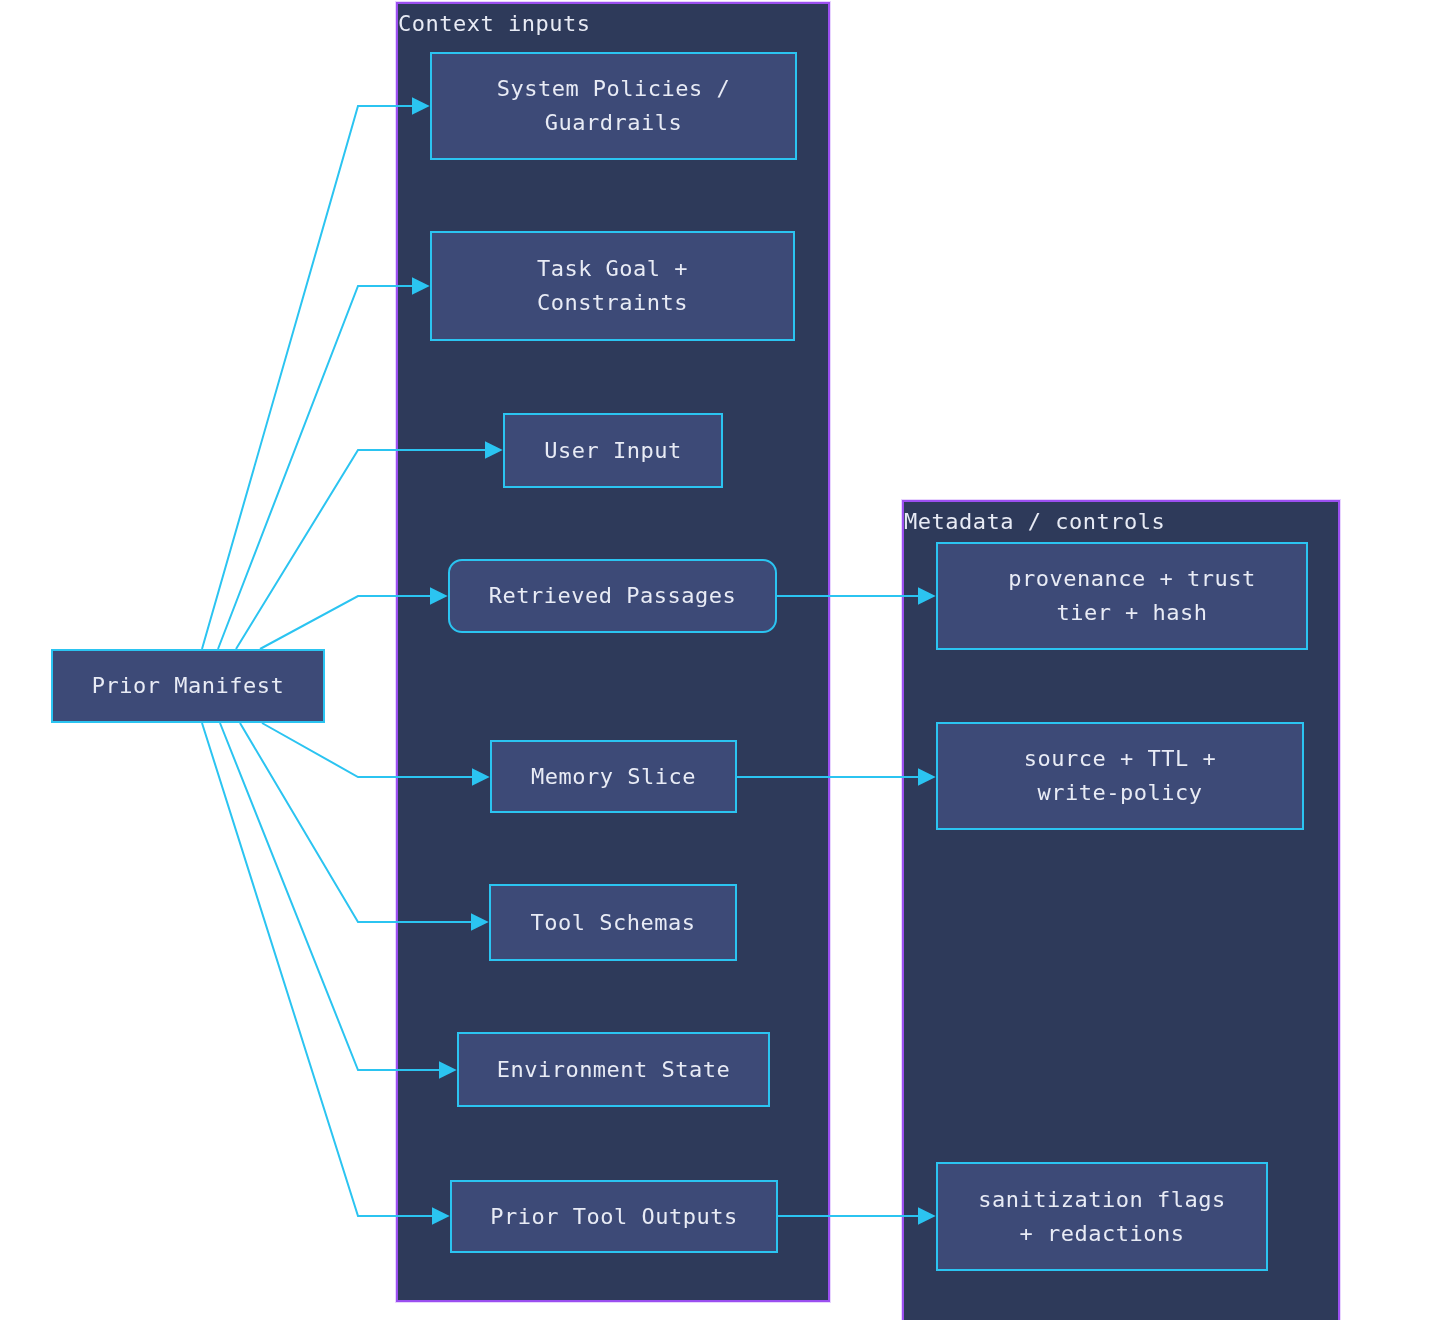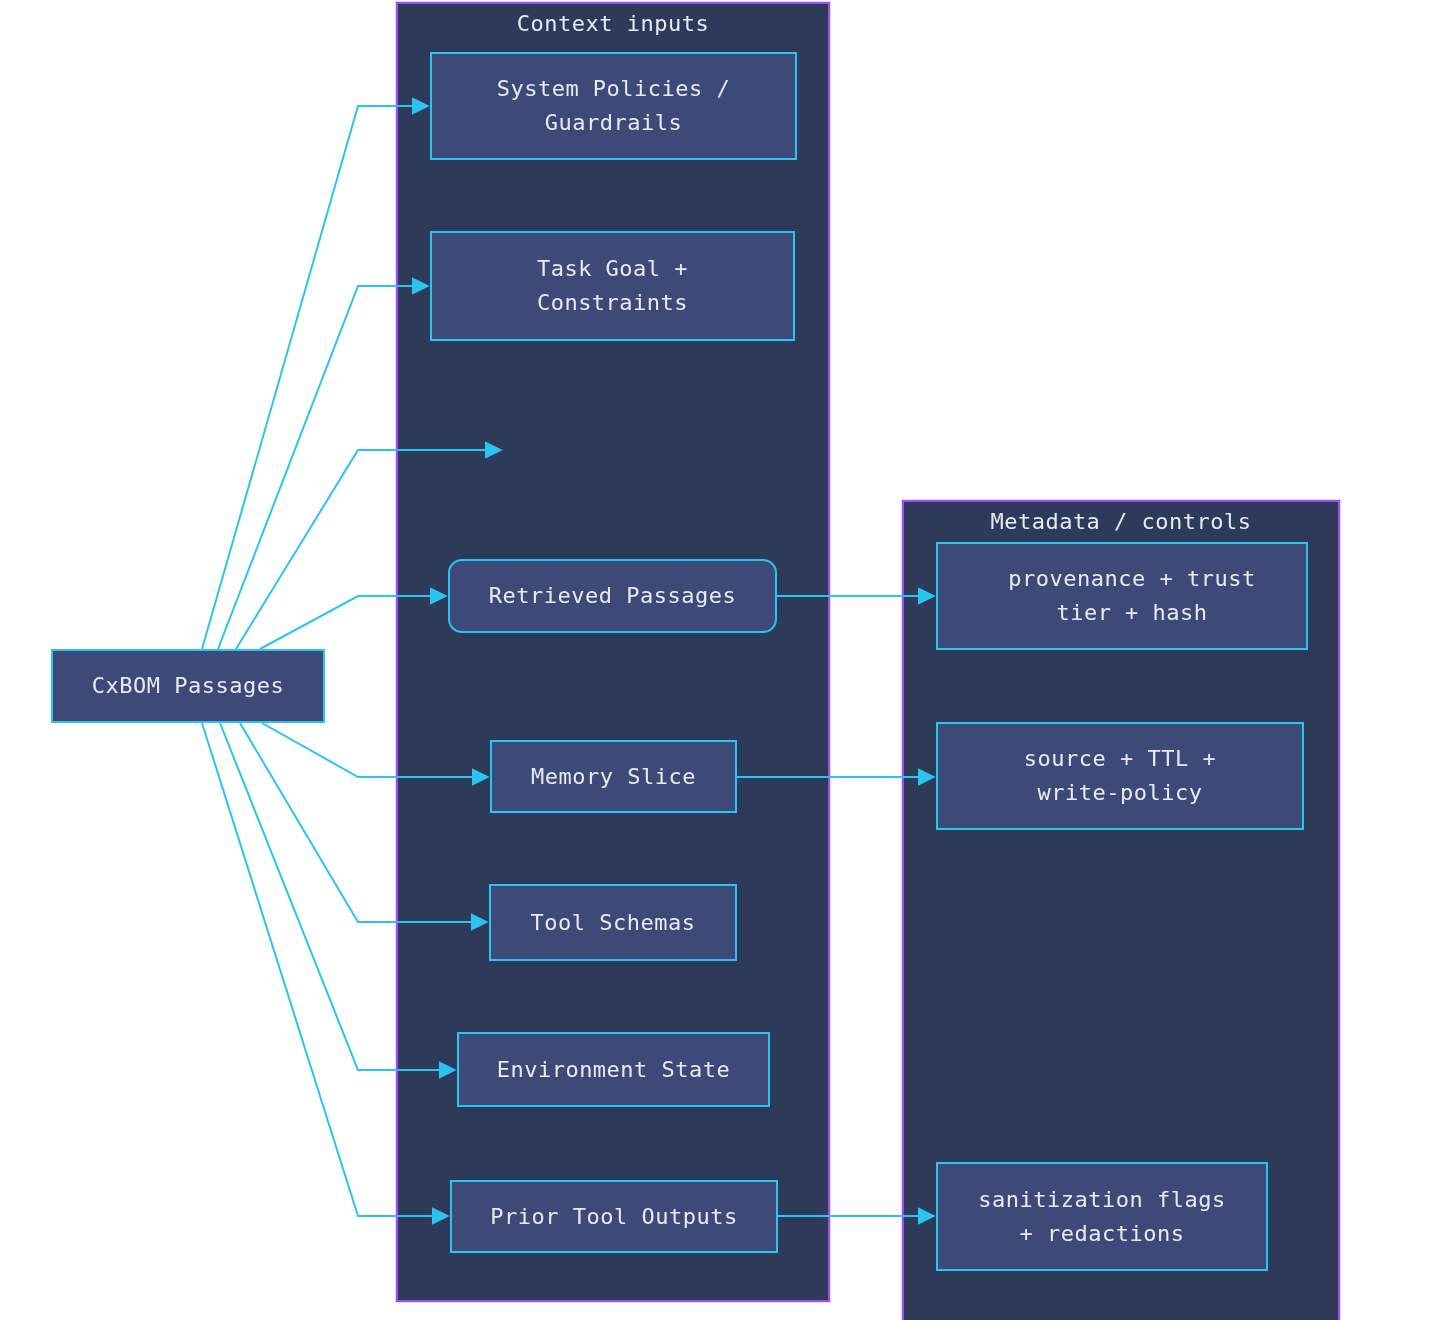--- a/index.html
+++ b/index.html
@@ -20,21 +20,21 @@
     color:var(--node-text);
   }
   .panel{
     position:absolute;
     background:var(--panel-fill);
     border:2px solid var(--purple);
     box-shadow:0 0 0 1px rgba(205,160,255,.45);
     box-sizing:border-box;
   }
   .panel-title{
-    text-align:center;
+    text-align:left;
     font-size:22px;
     letter-spacing:.5px;
     padding-top:7px;
     color:var(--node-text);
   }
   .node{
     position:absolute;
     background:var(--node-fill);
     border:2px solid var(--cyan);
     box-sizing:border-box;
@@ -77,28 +77,29 @@
     <polyline class="edge" points="260,649 358,596 445,596" marker-end="url(#arrowhead)"></polyline>
     <polyline class="edge" points="262,723 358,777 487,777" marker-end="url(#arrowhead)"></polyline>
     <polyline class="edge" points="240,723 358,922 486,922" marker-end="url(#arrowhead)"></polyline>
     <polyline class="edge" points="220,723 358,1070 454,1070" marker-end="url(#arrowhead)"></polyline>
     <polyline class="edge" points="202,723 358,1216 447,1216" marker-end="url(#arrowhead)"></polyline>
     <polyline class="edge" points="777,596 933,596" marker-end="url(#arrowhead)"></polyline>
     <polyline class="edge" points="737,777 933,777" marker-end="url(#arrowhead)"></polyline>
     <polyline class="edge" points="778,1216 933,1216" marker-end="url(#arrowhead)"></polyline>
   </svg>
 
-  <div class="node" style="left:51px;top:649px;width:274px;height:74px;">CxBOM Passages</div>
+  <div class="node" style="left:51px;top:649px;width:274px;height:74px;">Prior Manifest</div>
 
   <div class="node" style="left:430px;top:52px;width:367px;height:108px;">System Policies /
 Guardrails</div>
 
   <div class="node" style="left:430px;top:231px;width:365px;height:110px;">Task Goal +
 Constraints</div>
 
+  <div class="node" style="left:503px;top:413px;width:220px;height:75px;">User Input</div>
 
   <div class="node" style="left:448px;top:559px;width:329px;height:74px;border-radius:14px;">Retrieved Passages</div>
 
   <div class="node" style="left:490px;top:740px;width:247px;height:73px;">Memory Slice</div>
 
   <div class="node" style="left:489px;top:884px;width:248px;height:77px;text-align:center;">Tool Schemas</div>
 
   <div class="node" style="left:457px;top:1032px;width:313px;height:75px;">Environment State</div>
 
   <div class="node" style="left:450px;top:1180px;width:328px;height:73px;">Prior Tool Outputs</div>

